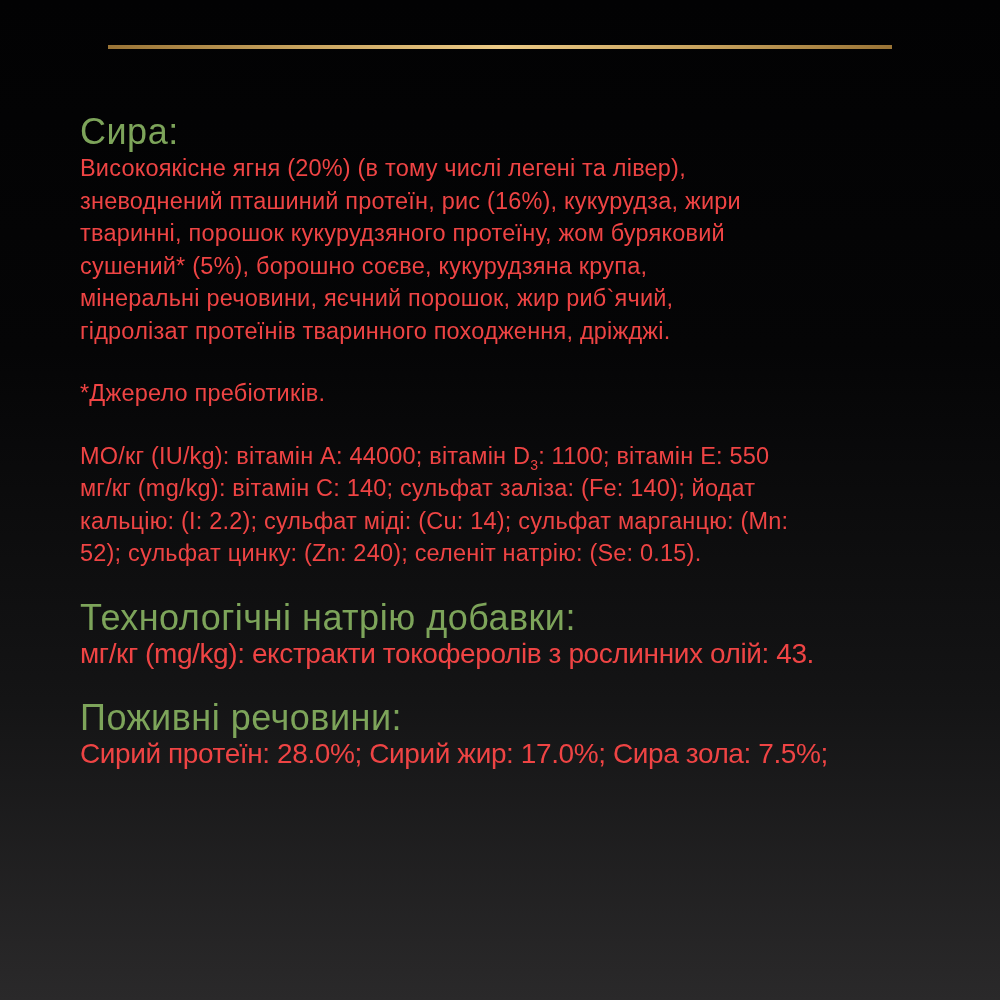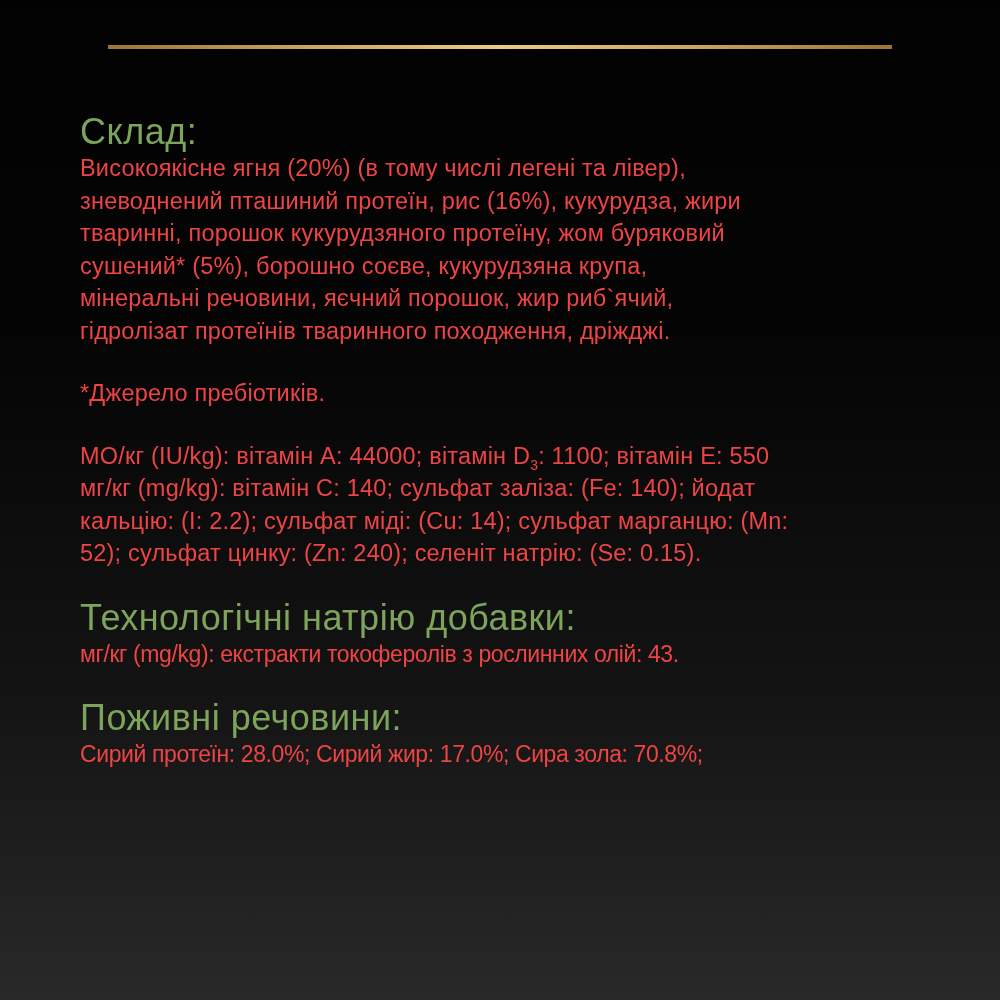--- a/index.html
+++ b/index.html
@@ -38,53 +38,53 @@
     }
     .body-text {
       color: #ef4444;
       font-size: 23.5px;
       line-height: 32.5px;
       margin: 0;
       white-space: pre-line;
       letter-spacing: 0.2px;
     }
     .narrow {
-      font-size: 23px;
+      font-size: 28px;
       letter-spacing: -0.4px;
     }
     .gap-note { margin-top: 30px; }
     .sec2 { margin-top: 30px; }
     .sec3 { margin-top: 28px; }
     .sec4 { margin-top: 28px; }
     sub {
       font-size: 14px;
       line-height: 0;
       vertical-align: -6px;
     }
   </style>
 </head>
 <body>
 
 <div class="divider"></div>
 
 <div class="content">
 
   <section>
-    <h2 class="section-title">Склад:</h2>
+    <h2 class="section-title">Сира:</h2>
     <p class="body-text"><span>Високоякісне ягня (20%) (в тому числі легені та лівер),</span><br><span>зневоднений пташиний протеїн, рис (16%), кукурудза, жири</span><br><span>тваринні, порошок кукурудзяного протеїну, жом буряковий</span><br><span>сушений* (5%), борошно соєве, кукурудзяна крупа,</span><br><span>мінеральні речовини, яєчний порошок, жир риб`ячий,</span><br><span>гідролізат протеїнів тваринного походження, дріжджі.</span></p>
     <p class="body-text gap-note">*Джерело пребіотиків.</p>
   </section>
 
   <section class="sec2">
     <p class="body-text"><span><span>МО/кг (IU/kg): вітамін А: 44000; вітамін D</span><sub>3</sub><span>: 1100; вітамін E: 550</span></span><br><span>мг/кг (mg/kg): вітамін С: 140; сульфат заліза: (Fe: 140); йодат</span><br><span>кальцію: (I: 2.2); сульфат міді: (Cu: 14); сульфат марганцю: (Mn:</span><br><span>52); сульфат цинку: (Zn: 240); селеніт натрію: (Se: 0.15).</span></p>
   </section>
 
   <section class="sec3">
     <h2 class="section-title">Технологічні натрію добавки:</h2>
     <p class="body-text narrow">мг/кг (mg/kg): екстракти токоферолів з рослинних олій: 43.</p>
   </section>
 
   <section class="sec4">
     <h2 class="section-title">Поживні речовини:</h2>
-    <p class="body-text narrow"><span>Сирий протеїн: 28.0%; Сирий жир: 17.0%; Сира зола: 70.8%;</span><br></p>
+    <p class="body-text narrow"><span>Сирий протеїн: 28.0%; Сирий жир: 17.0%; Сира зола: 7.5%;</span><br></p>
   </section>
 
 </div>
 
 </body></html>

